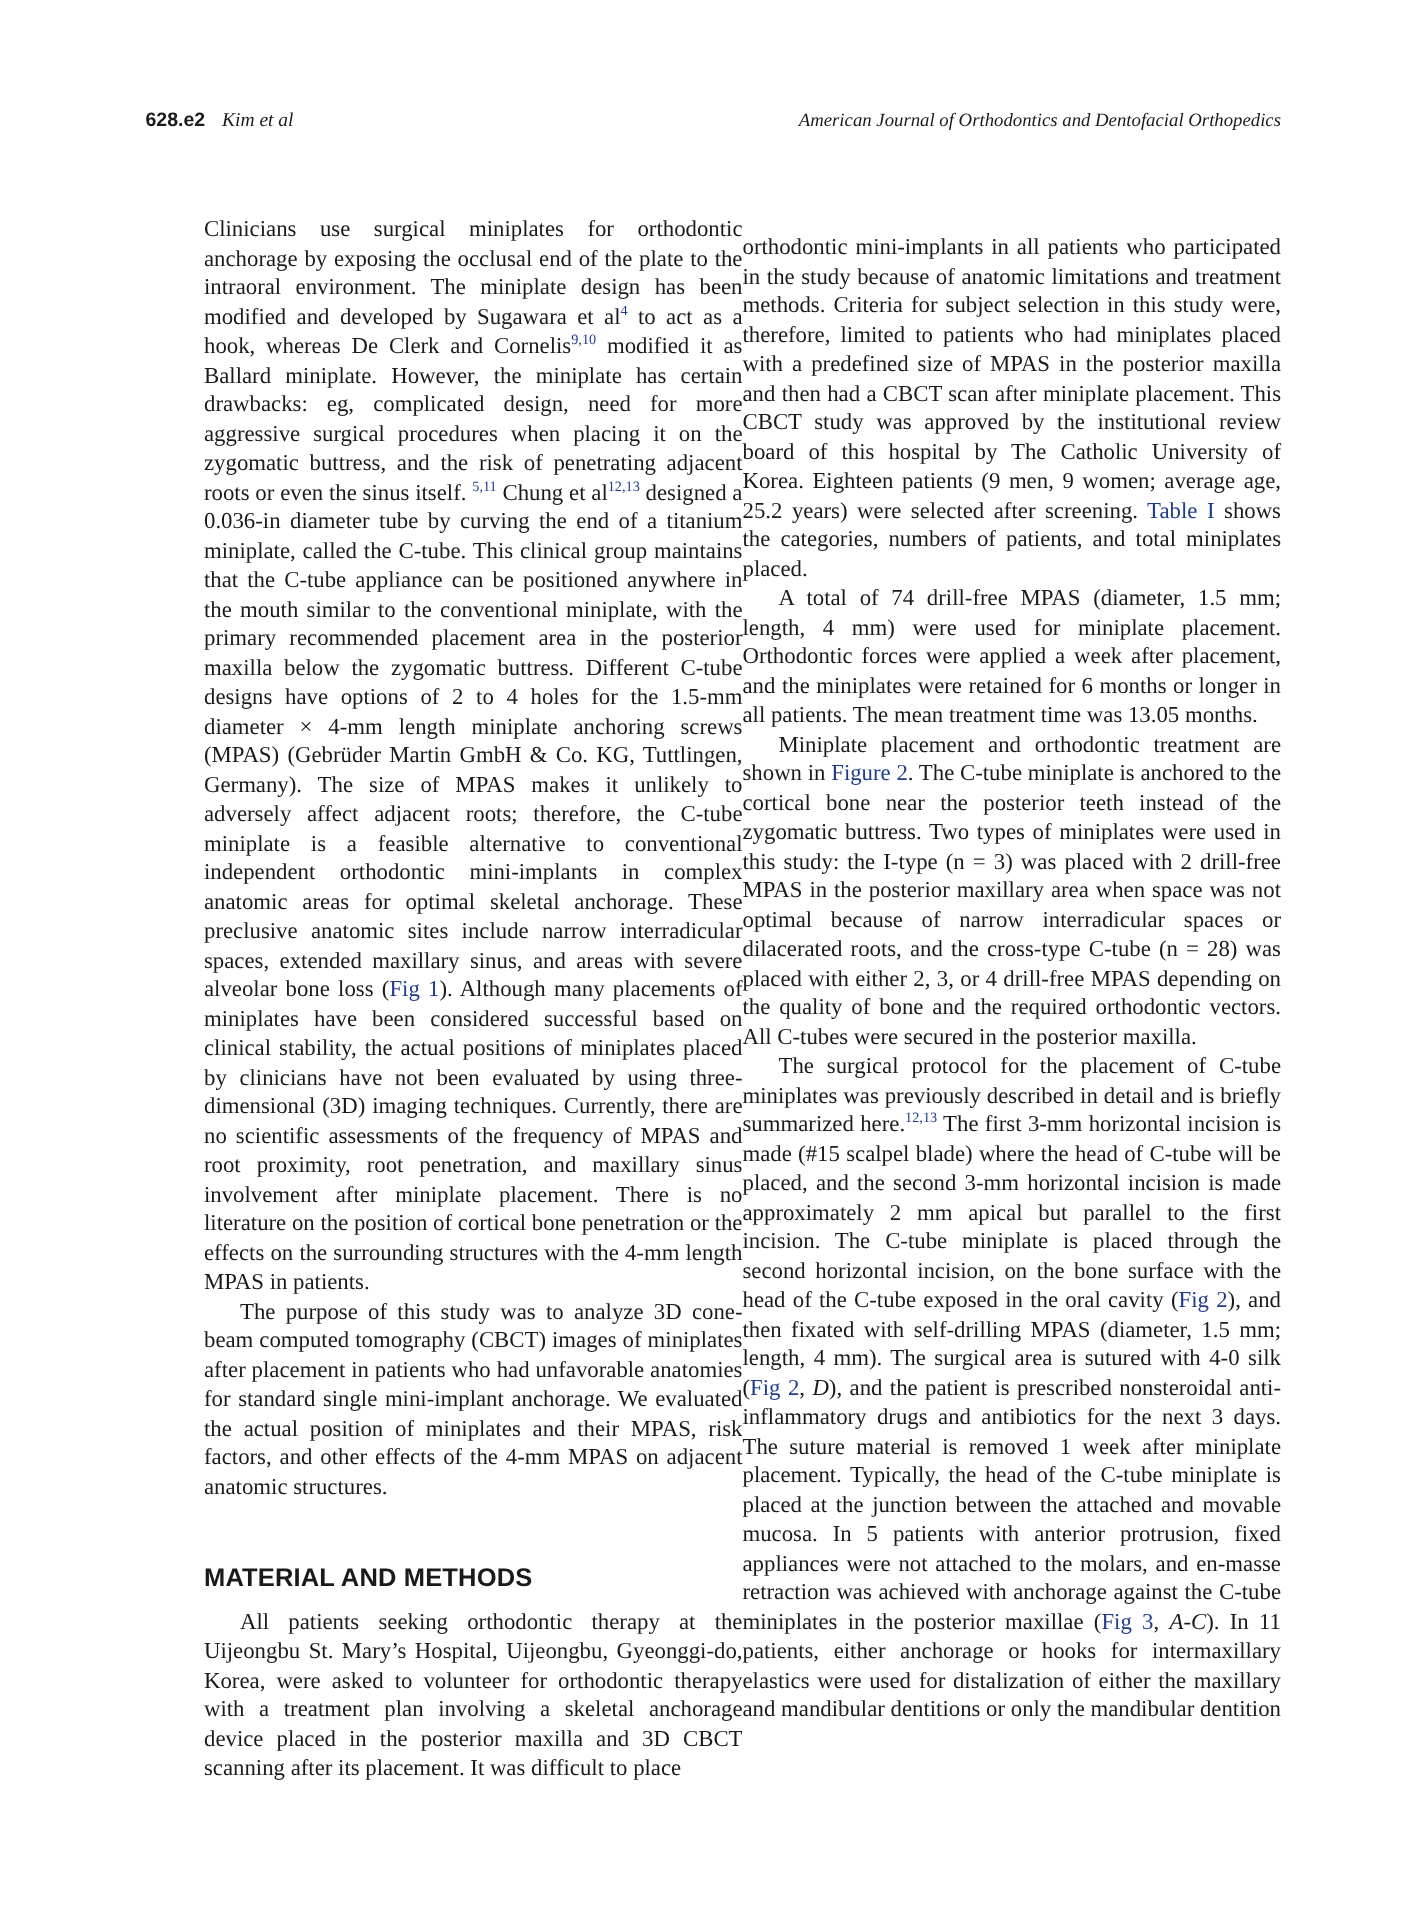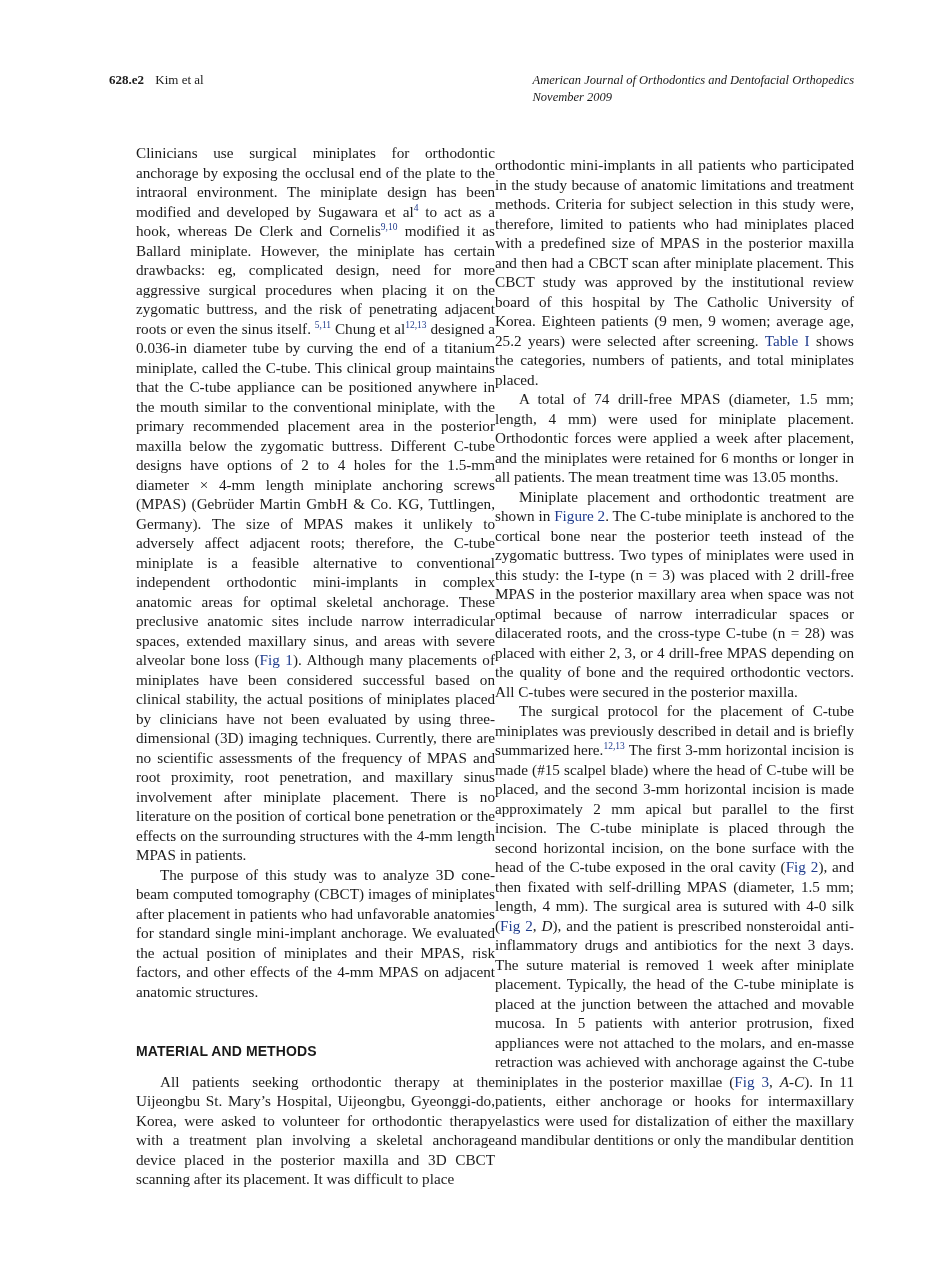--- a/index.html
+++ b/index.html
@@ -1,40 +1,39 @@
 <!DOCTYPE html>
 <html><head>
   <meta charset="utf-8">
   <style>
     html, body { margin: 0; padding: 0; background: #ffffff; }
     body { width: 950px; height: 1272px; position: relative; overflow: hidden; color: #1a1a1a; }
     .header-left { position: absolute; left: 97px; top: 72px; font-size: 13px; }
-    .page-num { font-family: Liberation Serif, serif; font-weight: bold; margin-left: 12px; }
-    .authors { font-family: "Liberation Serif", serif; margin-left: 8px; }
-    .header-right { position: absolute; right: 96px; top: 72px; text-align: left; font-family: "Liberation Serif", serif; font-style: italic; font-size: 12.5px; line-height: 17px; }
+    .page-num { font-family: Liberation Sans, sans-serif; font-weight: bold; }
+    .authors { font-family: "Liberation Serif", serif; font-style: italic; margin-left: 8px; }
+    .header-right { position: absolute; right: 96px; top: 72px; text-align: center; font-family: "Liberation Serif", serif; font-style: italic; font-size: 12.5px; line-height: 17px; }
     .col { position: absolute; top: 143px; width: 359px; font-family: "Liberation Serif", serif; font-size: 15.2px; line-height: 19.5px; text-align: justify; hyphens: none; }
     .col-left { left: 97px; margin-left: 39px; }
     .col-right { left: 495px; margin-top: 12px; }
     .col p { margin: 0; }
     .col p.indent { text-indent: 24px; }
     .ref { color: #1f3b8c; }
     sup.ref { font-size: 9.5px; line-height: 0; vertical-align: 6px; }
-    .section-heading { font-family: "Liberation Sans", sans-serif; font-weight: bold; font-size: 14px; margin: 41px 0 10px 0 !important; letter-spacing: 0.1px; }
+    .section-heading { font-family: "Liberation Sans", sans-serif; font-weight: bold; font-size: 17px; margin: 41px 0 10px 0 !important; letter-spacing: 0.1px; }
     i { font-style: italic; }
   </style>
 </head>
 <body>
 
 <div class="header-left">
   <span class="page-num">628.e2</span>
   <span class="authors">Kim et al</span>
 </div>
 <div class="header-right">
   <div>American Journal of Orthodontics and Dentofacial Orthopedics</div>
-  <div>November 2009</div>
 </div>
 
 <div class="col col-left">
   <p><span>Clinicians use surgical miniplates for orthodontic anchorage by exposing the occlusal end of the plate to the intraoral environment. The miniplate design has been modified and developed by Sugawara et al</span><sup class="ref">4</sup><span> to act as a hook, whereas De Clerk and Cornelis</span><sup class="ref">9,10</sup><span> modified it as Ballard miniplate. However, the miniplate has certain drawbacks: eg, complicated design, need for more aggressive surgical procedures when placing it on the zygomatic buttress, and the risk of penetrating adjacent roots or even the sinus itself. </span><sup class="ref">5,11</sup><span> Chung et al</span><sup class="ref">12,13</sup><span> designed a 0.036-in diameter tube by curving the end of a titanium miniplate, called the C-tube. This clinical group maintains that the C-tube appliance can be positioned anywhere in the mouth similar to the conventional miniplate, with the primary recommended placement area in the posterior maxilla below the zygomatic buttress. Different C-tube designs have options of 2 to 4 holes for the 1.5-mm diameter × 4-mm length miniplate anchoring screws (MPAS) (Gebrüder Martin GmbH &amp; Co. KG, Tuttlingen, Germany). The size of MPAS makes it unlikely to adversely affect adjacent roots; therefore, the C-tube miniplate is a feasible alternative to conventional independent orthodontic mini-implants in complex anatomic areas for optimal skeletal anchorage. These preclusive anatomic sites include narrow interradicular spaces, extended maxillary sinus, and areas with severe alveolar bone loss (</span><span class="ref">Fig 1</span><span>). Although many placements of miniplates have been considered successful based on clinical stability, the actual positions of miniplates placed by clinicians have not been evaluated by using three-dimensional (3D) imaging techniques. Currently, there are no scientific assessments of the frequency of MPAS and root proximity, root penetration, and maxillary sinus involvement after miniplate placement. There is no literature on the position of cortical bone penetration or the effects on the surrounding structures with the 4-mm length MPAS in patients.</span></p>
   <p class="indent">The purpose of this study was to analyze 3D cone-beam computed tomography (CBCT) images of miniplates after placement in patients who had unfavorable anatomies for standard single mini-implant anchorage. We evaluated the actual position of miniplates and their MPAS, risk factors, and other effects of the 4-mm MPAS on adjacent anatomic structures.</p>
   <p class="section-heading">MATERIAL AND METHODS</p>
   <p class="indent">All patients seeking orthodontic therapy at the Uijeongbu St. Mary’s Hospital, Uijeongbu, Gyeonggi-do, Korea, were asked to volunteer for orthodontic therapy with a treatment plan involving a skeletal anchorage device placed in the posterior maxilla and 3D CBCT scanning after its placement. It was difficult to place</p>
 </div>
 
 <div class="col col-right">

